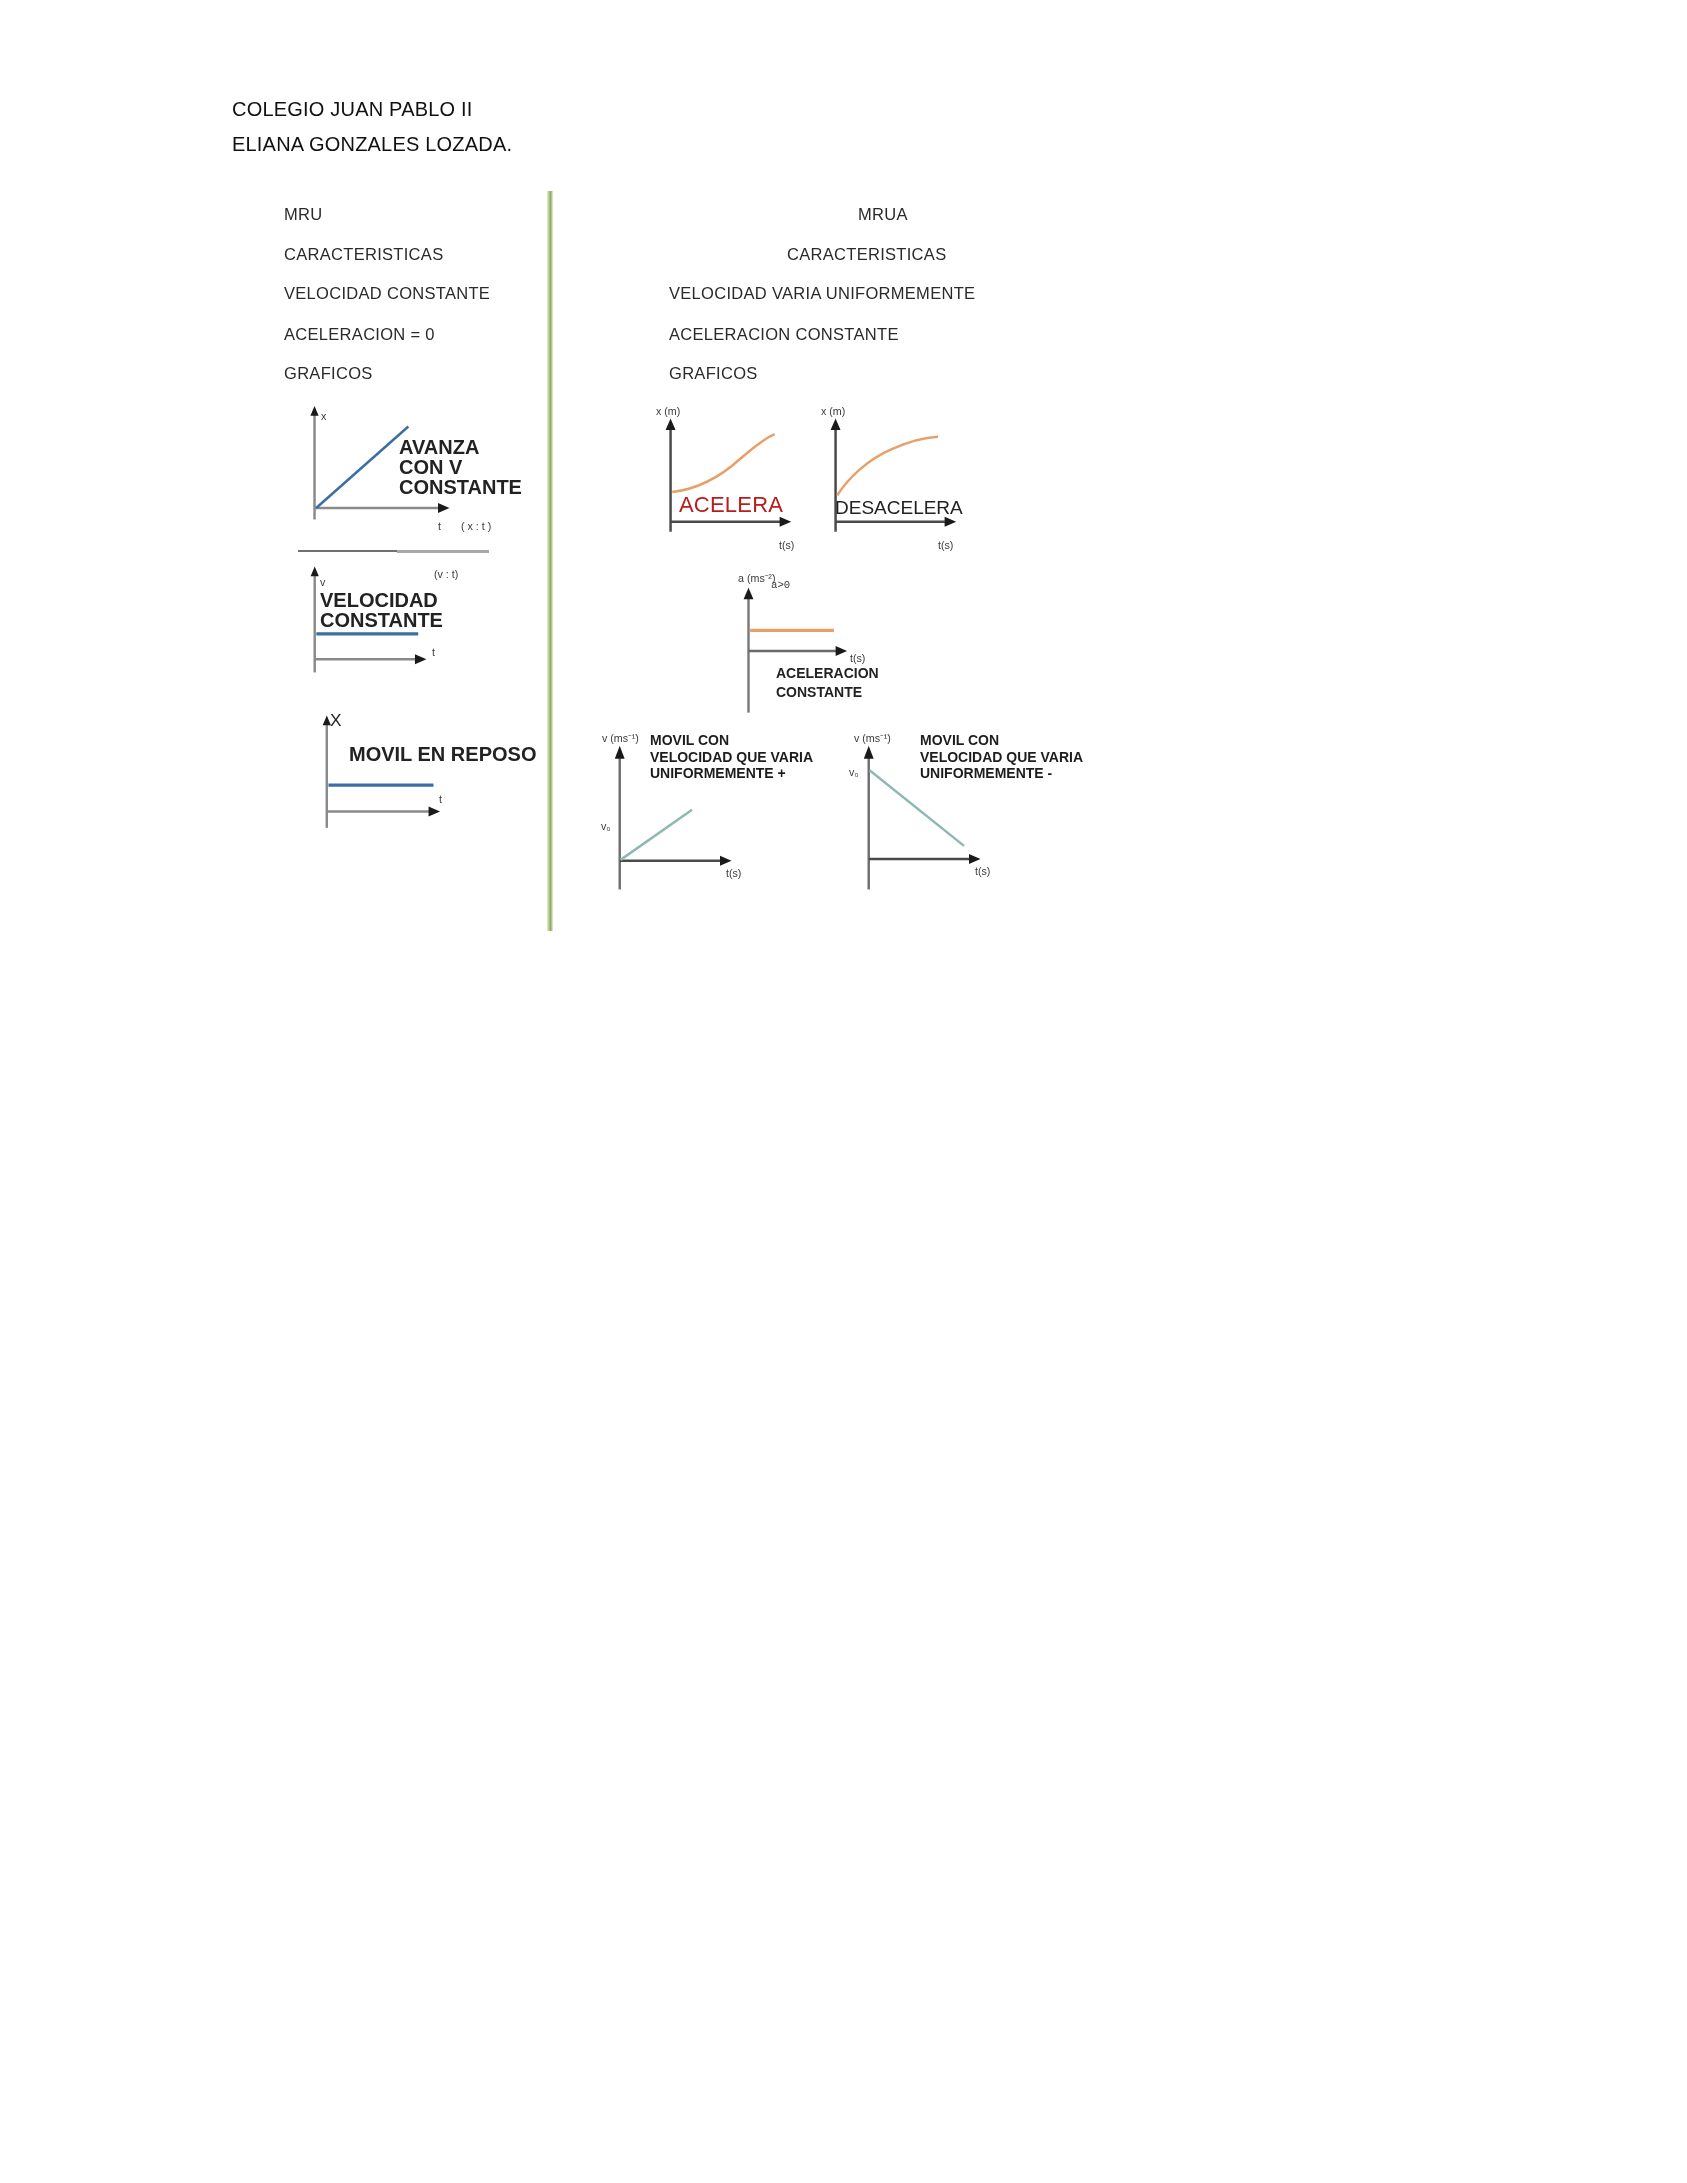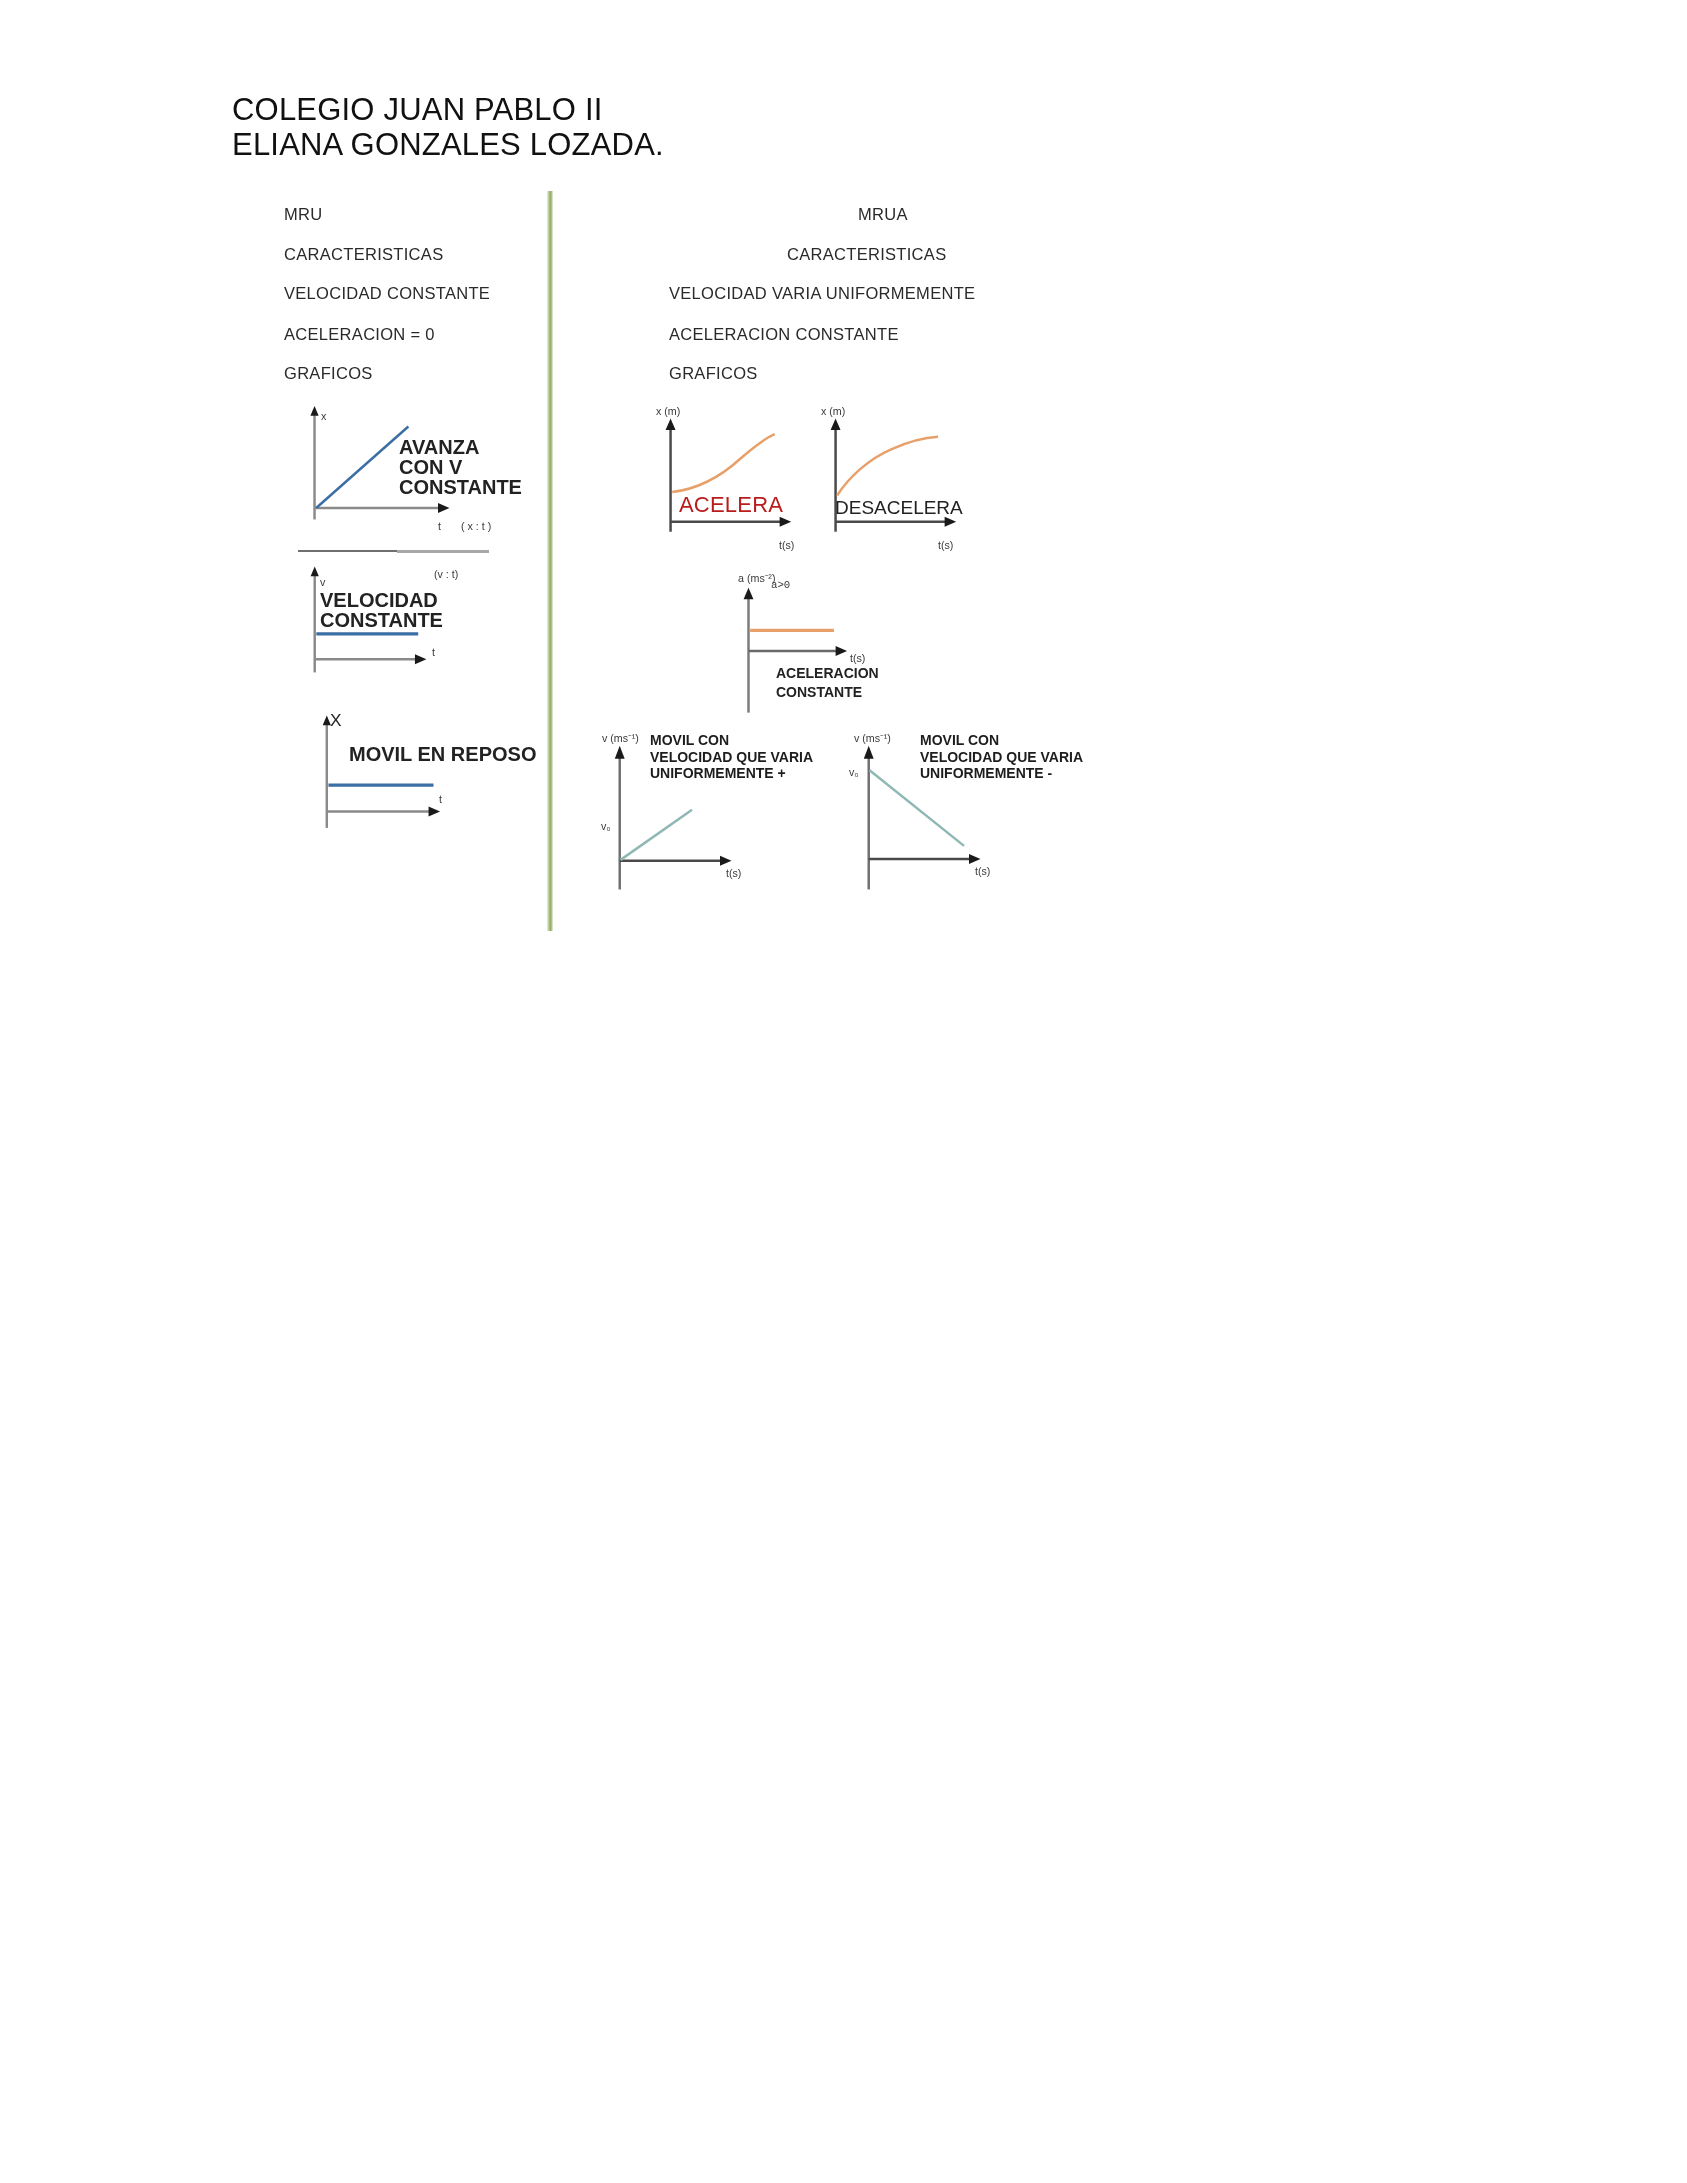--- a/index.html
+++ b/index.html
@@ -14,21 +14,21 @@
     font-family: "Liberation Sans", sans-serif;
     color: #000000;
     overflow: hidden;
   }
 
   
   #doc-header {
     position: absolute;
     left: 232px;
     top: 92px;
-    font-size: 31px;
+    font-size: 20px;
     line-height: 35px;
     letter-spacing: 0.2px;
     color: #111111;
   }
   #doc-header div { white-space: nowrap; }
 
   
   #figure {
     position: absolute;
     left: 0;

